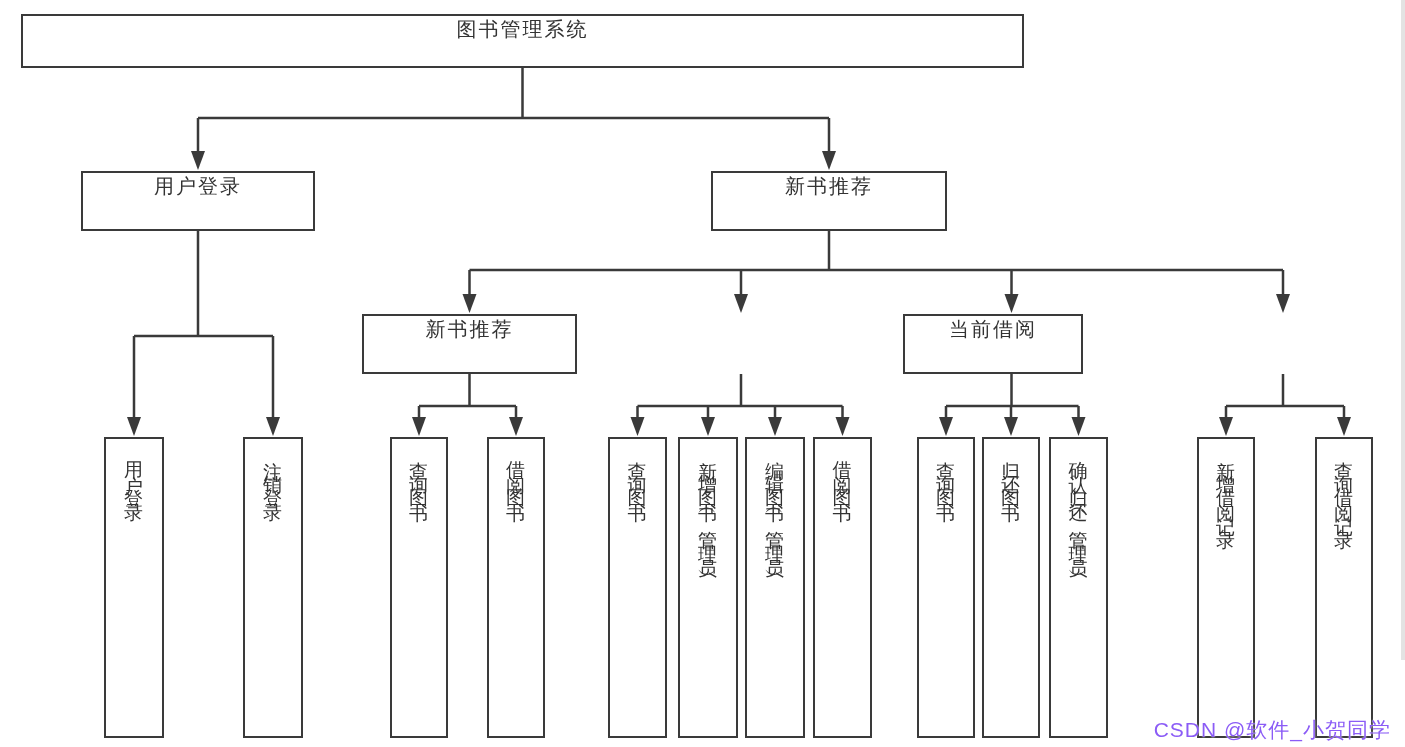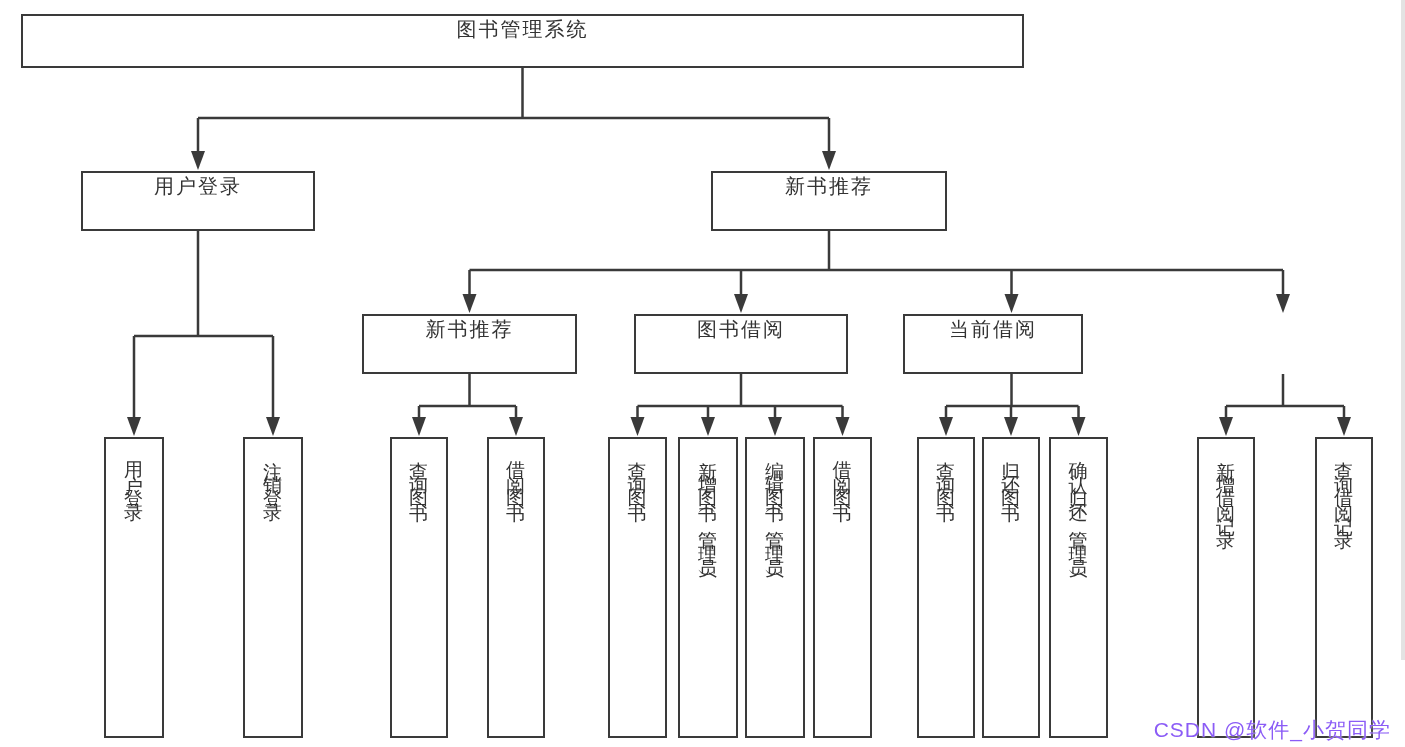--- a/index.html
+++ b/index.html
@@ -149,23 +149,20 @@
   <div class="box b-user">
     <span class="hlabel">用户登录</span>
   </div>
   <div class="box b-mgmt">
     <span class="hlabel">新书推荐</span>
   </div>
 
   <div class="box b-newbook">
     <span class="hlabel">新书推荐</span>
   </div>
-  <div class="box b-borrow">
-    <span class="hlabel">图书借阅</span>
-  </div>
   <div class="box b-current">
     <span class="hlabel">当前借阅</span>
   </div>
 
   <div class="box leaf l-ulogin">
     <span class="vlabel">用户登录</span>
   </div>
   <div class="box leaf l-logout">
     <span class="vlabel">注销登录</span>
   </div>

